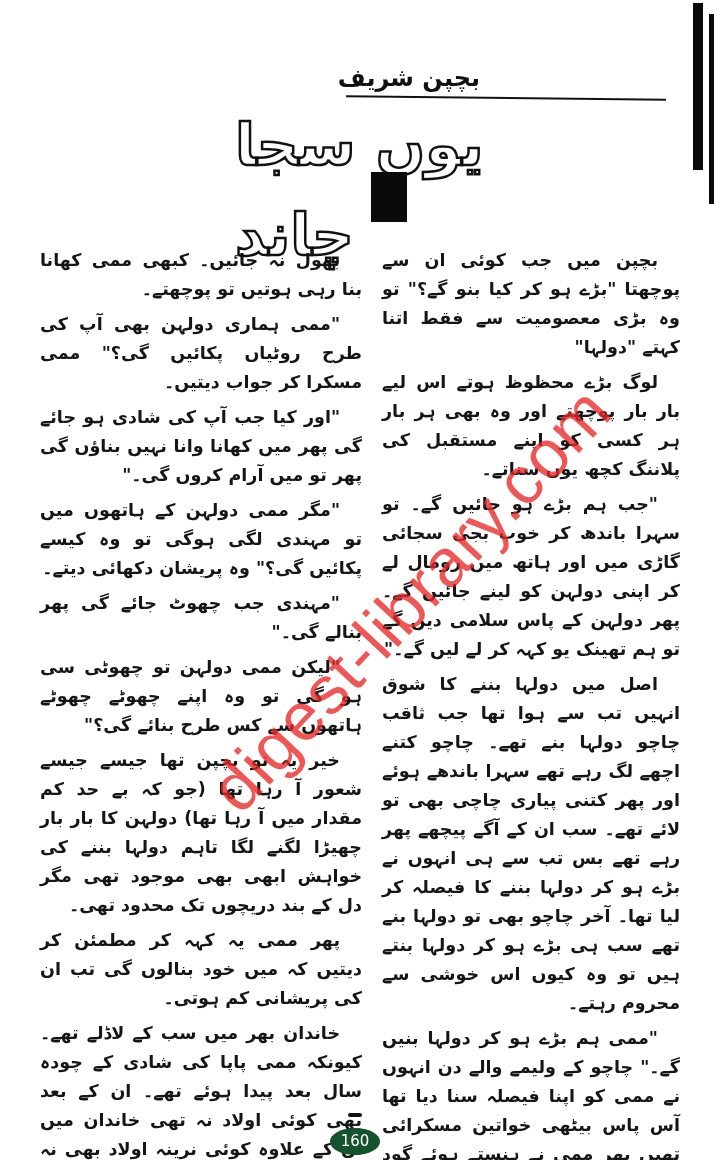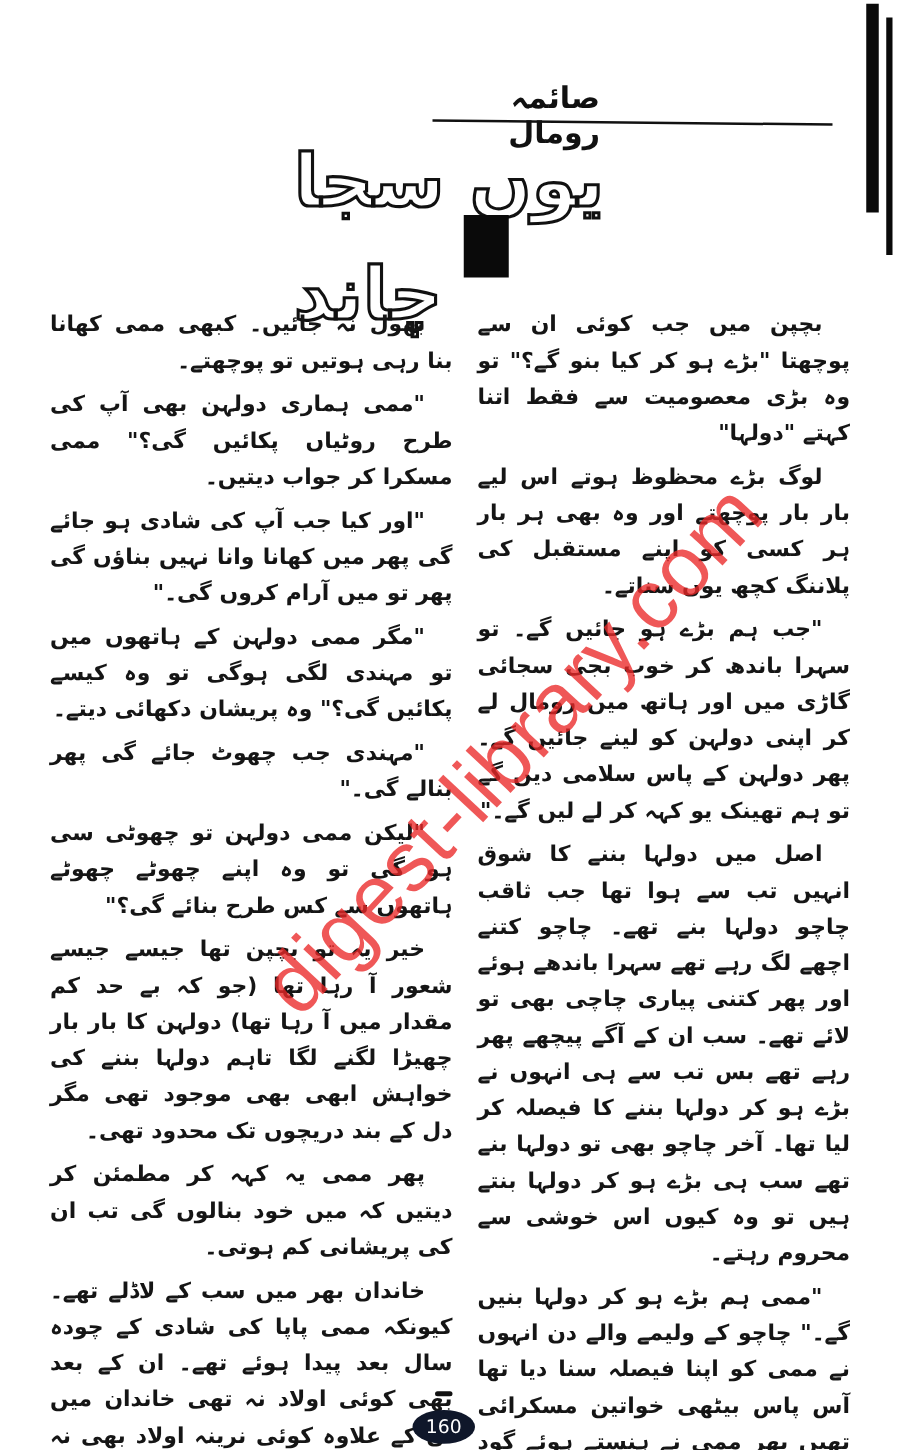--- a/index.html
+++ b/index.html
@@ -23,38 +23,38 @@
   .title-block { position: absolute; left: 371px; top: 172px; width: 36px; height: 50px; background: #0a0a0a; }
   .col {
     position: absolute; top: 246px; direction: rtl; text-align: justify;
     font-size: 17.5px; line-height: 29px; font-weight: bold; color: #151515;
   }
   .col-right { left: 382px; width: 298px; }
   .col-left { left: 40px; width: 322px; }
   .col p { margin: 0 0 6px 0; text-indent: 22px; }
   .page-num {
     position: absolute; left: 330px; top: 1128px; width: 50px; height: 27px;
-    border-radius: 50%; background: #0f172a; color: #fff; font-size: 15px;
+    border-radius: 50%; background: #14532d; color: #fff; font-size: 15px;
     text-align: center; line-height: 27px; font-family: "DejaVu Sans", sans-serif;
   }
   .page-num-mark { position: absolute; left: 348px; top: 1113px; width: 14px; height: 4px; background: #111; border-radius: 2px; }
   .watermark {
     position: absolute; left: 60px; top: 560px; width: 700px; text-align: center;
     font-size: 68px; color: rgba(235, 40, 40, 0.78); font-family: "Liberation Sans", sans-serif;
     transform: rotate(-47deg); transform-origin: center; letter-spacing: 1px; pointer-events: none;
   }
 </style>
 </head>
 <body>
 
 <div class="page">
   <div class="bar-thick"></div>
   <div class="bar-thin"></div>
 
-  <div class="author">صائمہ رومال</div>
+  <div class="author">بچپن شریف</div>
   <div class="author-rule"></div>
   <div class="title">یوں سجا چاند</div>
   <div class="title-block"></div>
 
   <div class="col col-right">
     <p>بچپن میں جب کوئی ان سے پوچھتا "بڑے ہو کر کیا بنو گے؟" تو وہ بڑی معصومیت سے فقط اتنا کہتے "دولہا"</p>
     <p>لوگ بڑے محظوظ ہوتے اس لیے بار بار پوچھتے اور وہ بھی ہر بار ہر کسی کو اپنے مستقبل کی پلاننگ کچھ یوں سناتے۔</p>
     <p>"جب ہم بڑے ہو جائیں گے۔ تو سہرا باندھ کر خوب بجی سجائی گاڑی میں اور ہاتھ میں رومال لے کر اپنی دولہن کو لینے جائیں گے۔ پھر دولہن کے پاس سلامی دیں گے تو ہم تھینک یو کہہ کر لے لیں گے۔"</p>
     <p>اصل میں دولہا بننے کا شوق انہیں تب سے ہوا تھا جب ثاقب چاچو دولہا بنے تھے۔ چاچو کتنے اچھے لگ رہے تھے سہرا باندھے ہوئے اور پھر کتنی پیاری چاچی بھی تو لائے تھے۔ سب ان کے آگے پیچھے پھر رہے تھے بس تب سے ہی انہوں نے بڑے ہو کر دولہا بننے کا فیصلہ کر لیا تھا۔ آخر چاچو بھی تو دولہا بنے تھے سب ہی بڑے ہو کر دولہا بنتے ہیں تو وہ کیوں اس خوشی سے محروم رہتے۔</p>
     <p>"ممی ہم بڑے ہو کر دولہا بنیں گے۔" چاچو کے ولیمے والے دن انہوں نے ممی کو اپنا فیصلہ سنا دیا تھا آس پاس بیٹھی خواتین مسکرائی تھیں پھر ممی نے ہنستے ہوئے گود میں بٹھا کر پیار سے کہا تھا۔</p>

